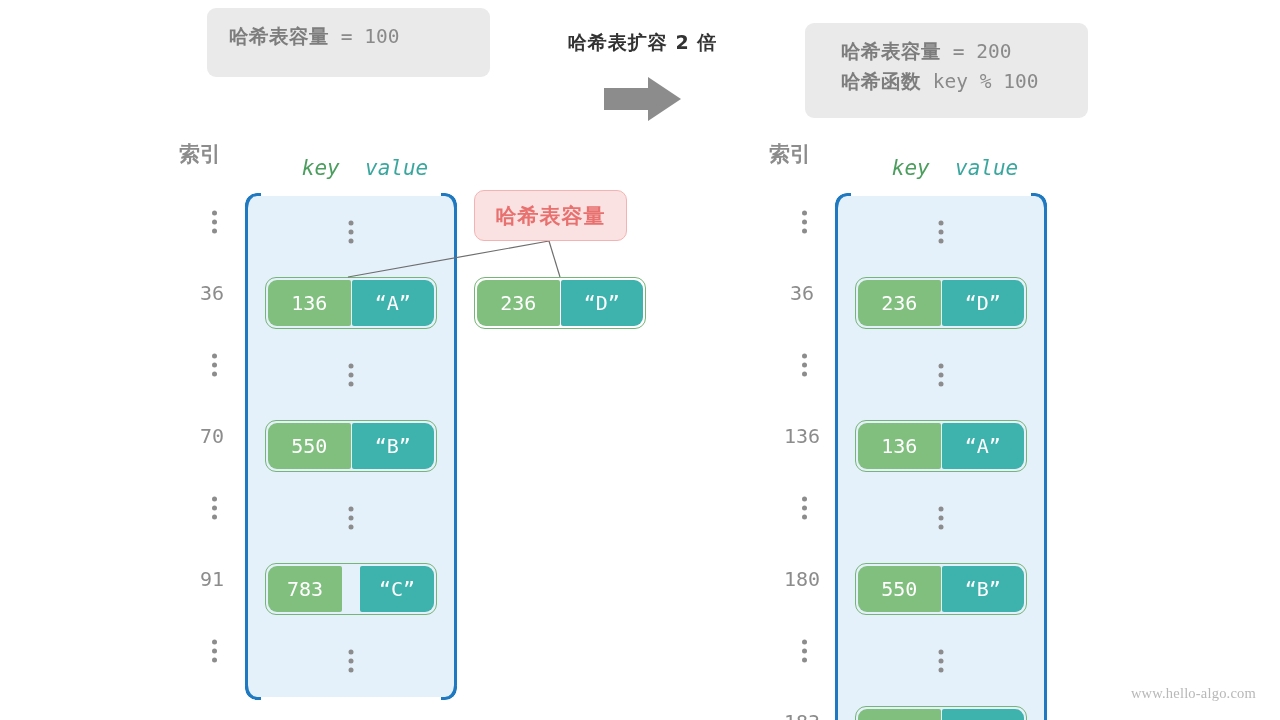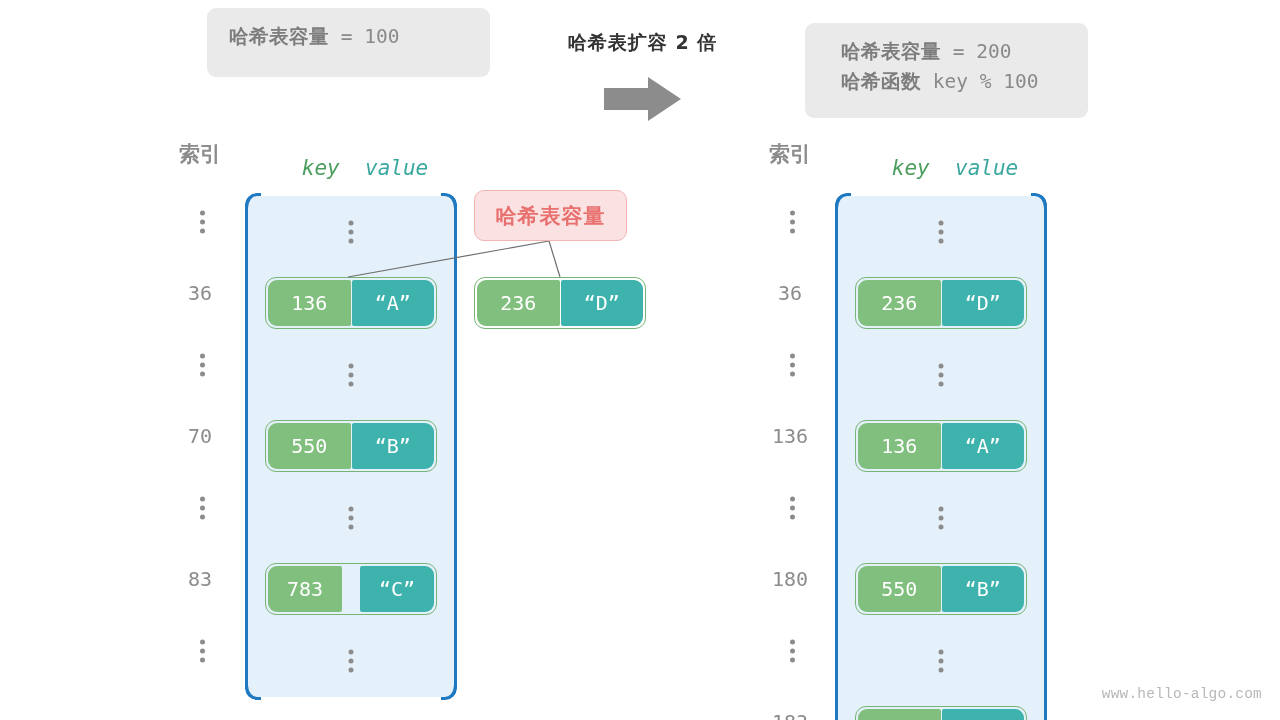--- a/index.html
+++ b/index.html
@@ -89,21 +89,21 @@
     white-space: pre;
     font-family: "DejaVu Sans Mono", "Liberation Mono", monospace;
     font-style: italic;
   }
   .hdr-key   { color: #4c9e5f; }
   .hdr-value { color: #3aa79f; }
 
   
   .index-col {
     position: absolute;
-    left: 0px;
+    left: 12px;
     top: 46px;
     width: 100px;
   }
   .index-cell {
     height: 0px;
     text-align: center;
     font-size: 20px;
     color: #8c8c8c;
     position: relative;
     font-family: "DejaVu Sans Mono", "Liberation Mono", monospace;
@@ -239,25 +239,25 @@
     position: absolute;
     left: 474px;
     top: 277px;
     width: 172px;
     height: 52px;
   }
 
   
   #watermark {
     position: absolute;
-    right: 18px;
+    right: 24px;
     bottom: 18px;
     font-size: 14.5px;
     color: #b8b8b8;
-    font-family: Liberation Mono, monospace;
+    font-family: Liberation Serif, serif;
     letter-spacing: 0.2px;
   }
 </style>
 </head>
 <body>
 
 <div class="info-box" id="info-left">
   <div class="info-line"><span class="cjk">哈希表容量</span><span> = 100</span></div>
 </div>
 
@@ -298,21 +298,21 @@
         <span>70</span>
       </div>
       <div class="index-cell" style="top: 321.75px;">
         <span class="ellipsis-dots" style="position: absolute; left: 50%;">
           <i></i>
           <i></i>
           <i></i>
         </span>
       </div>
       <div class="index-cell" style="top: 393.25px;">
-        <span>83</span>
+        <span>91</span>
       </div>
       <div class="index-cell" style="top: 464.75px;">
         <span class="ellipsis-dots" style="position: absolute; left: 50%;">
           <i></i>
           <i></i>
           <i></i>
         </span>
       </div>
     </div>
   <div class="bucket-array" style="height: 500.5px;">

